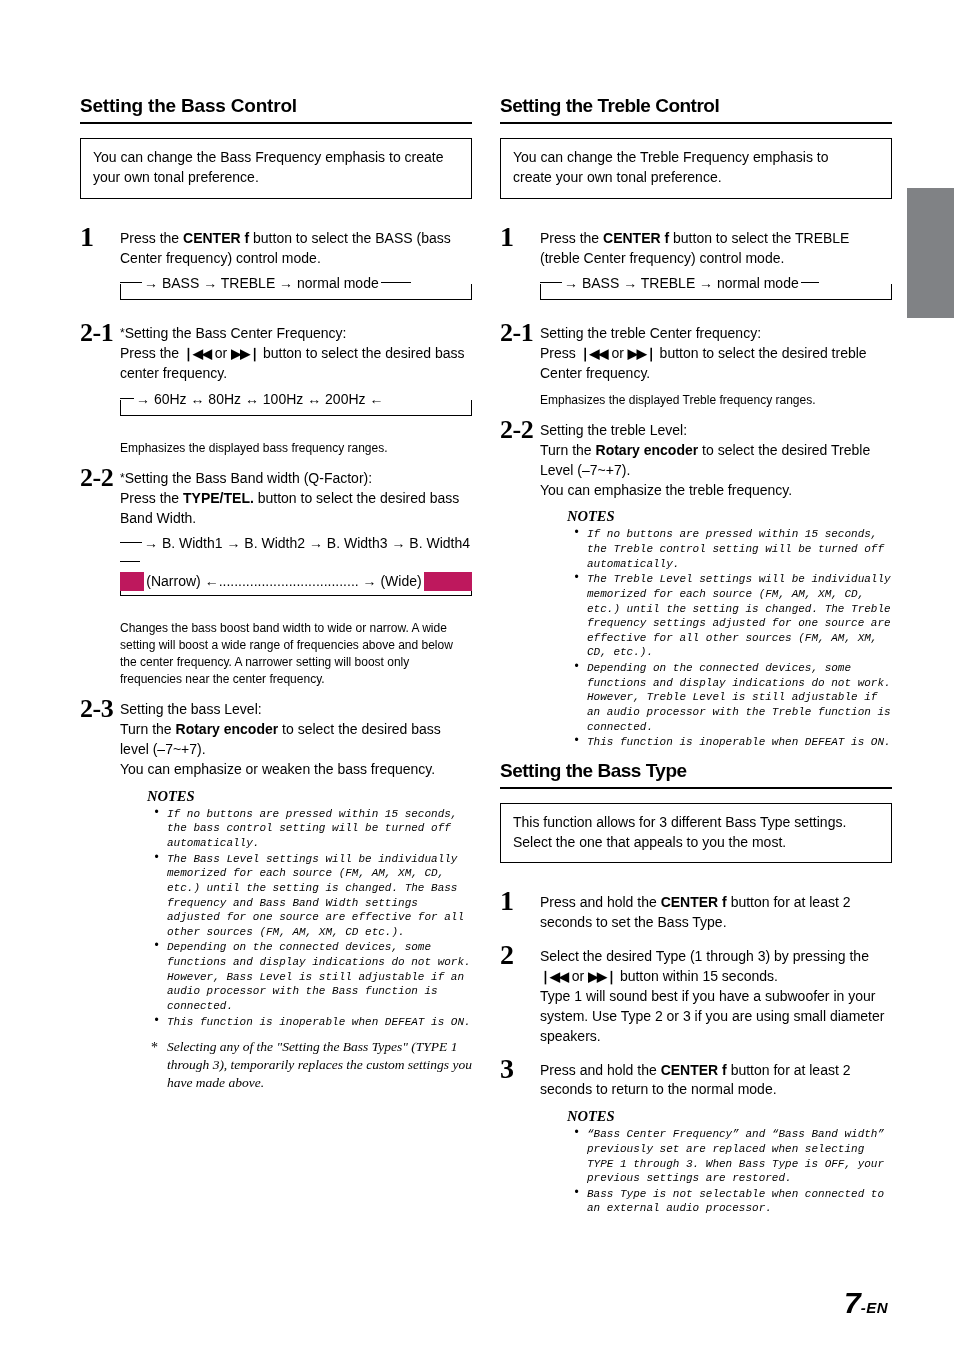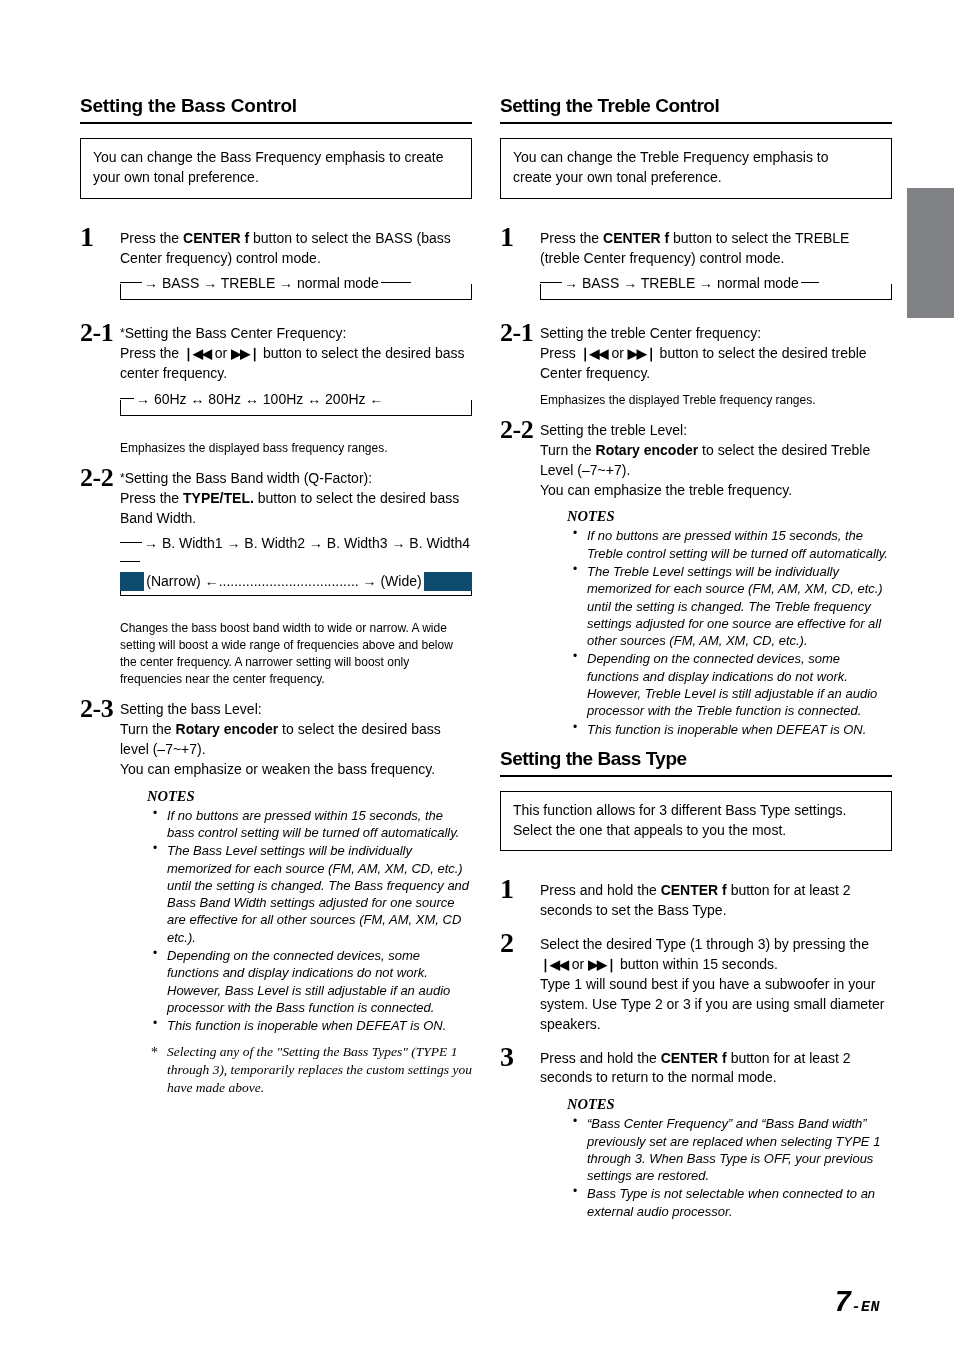--- a/index.html
+++ b/index.html
@@ -91,22 +91,22 @@
 
   
   .notes-head {
     font-family: "Liberation Serif", serif;
     font-weight: bold; font-style: italic;
     font-size: 14.5px; margin: 8px 0 2px 0;
   }
   ul.notes { list-style: none; margin: 0 0 0 0; padding: 0; }
   ul.notes li {
     position: relative; padding-left: 20px;
-    font-family: Liberation Sans, sans-serif;
-    font-style: italic; font-size: 13px; line-height: 1.33;
+    font-family: Liberation Mono, monospace;
+    font-style: italic; font-size: 11px; line-height: 1.33;
     margin-bottom: 1px;
   }
   ul.notes li::before {
     content: "\2022"; position: absolute; left: 6px; top: -1px;
     font-size: 12px; font-style: normal;
   }
   .footnote {
     position: relative; padding-left: 20px;
     font-family: "Liberation Serif", serif;
     font-style: italic; font-size: 13.5px; line-height: 1.33;
@@ -117,22 +117,22 @@
     font-style: normal; font-size: 14px;
   }
 
   .notes-indent { padding-left: 27px; }
 
   
   .glyph { display: inline-block; letter-spacing: -1px; font-size: 13px; vertical-align: 0px; }
 
   
   .folio {
-    position: absolute; right: 74px; bottom: 28px;
-    font-family: Liberation Mono, monospace;
+    position: absolute; right: 66px; bottom: 28px;
+    font-family: Liberation Sans, sans-serif;
     font-style: italic; font-weight: bold;
     line-height: 1;
   }
   .folio .n { font-size: 30px; }
   .folio .en { font-size: 15px; letter-spacing: 0.5px; }
 </style>
 </head>
 <body>
 
 <div class="page">
@@ -170,21 +170,21 @@
     </div>
 
     <div class="step substep">
       <span class="num wide">2-2</span>
       <div class="step-body">
         <span class="ast">*</span><span>Setting the Bass Band width (Q-Factor):</span><br>
         <span>Press the </span><b>TYPE/TEL.</b><span> button to select the desired bass Band Width.</span>
       </div>
       <div class="loop">
         <div class="row"><span class="tick-l"></span><span class="txt">→ B. Width1 → B. Width2 → B. Width3 → B. Width4</span><span class="tick-r" style="width:20px"></span></div>
-        <div class="row2" style="position:relative;z-index:2;background:#0c4a6e;"><span class="txt">(Narrow) ←.................................... → (Wide)</span></div>
+        <div class="row2" style="position:relative;z-index:2;background:#be185d;"><span class="txt">(Narrow) ←.................................... → (Wide)</span></div>
         <div class="frame two"></div>
       </div>
       <div class="after-loop">Changes the bass boost band width to wide or narrow. A wide setting will boost a wide range of frequencies above and below the center frequency. A narrower setting will boost only frequencies near the center frequency.</div>
     </div>
 
     <div class="step substep">
       <span class="num wide">2-3</span>
       <div class="step-body">
         <span>Setting the bass Level:</span><br>
         <span>Turn the </span><b>Rotary encoder</b><span> to select the desired bass level (–7~+7).</span><br>

